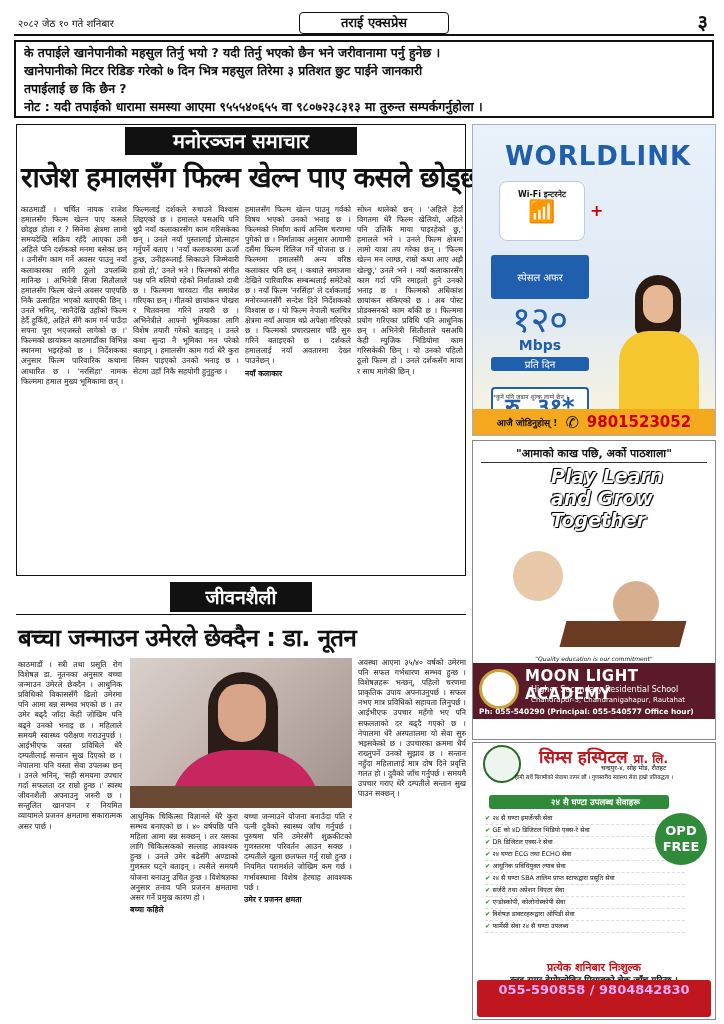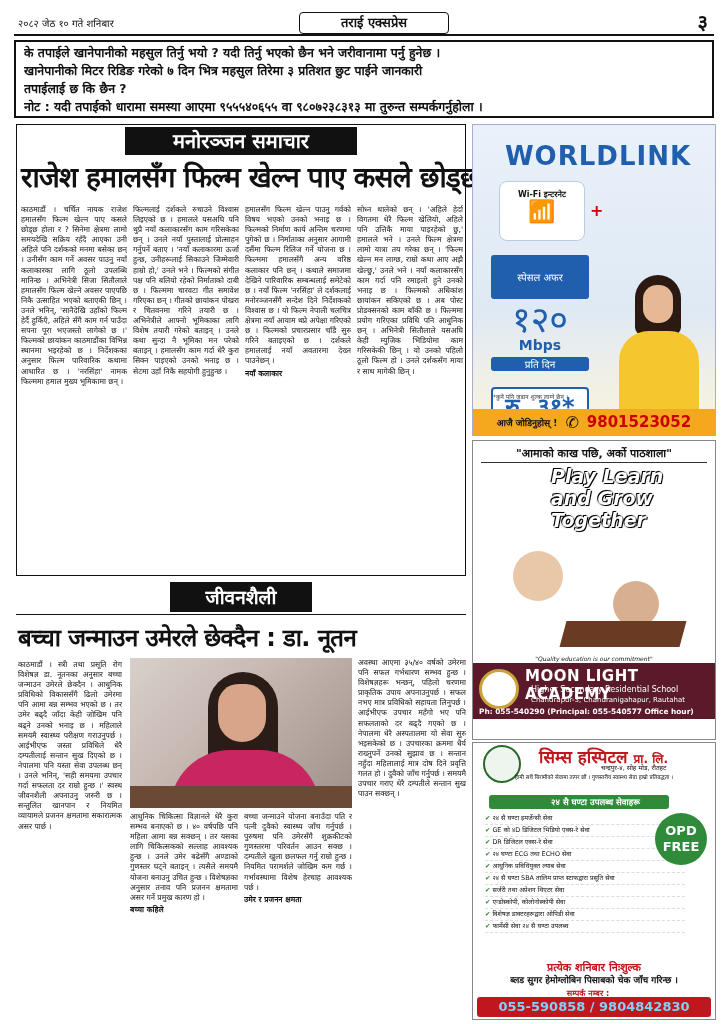--- a/index.html
+++ b/index.html
@@ -92,21 +92,21 @@
   .hosp .ad2 { position: absolute; left: 128px; top: 20px; font-size: 6.5px; }
   .hosp .tag { position: absolute; left: 14px; right: 14px; top: 30px; font-size: 5.5px; text-align: center; }
   .hosp .svc { position: absolute; left: 16px; top: 52px; right: 46px; height: 14px; background: #2f8a3a; color: #fff; font-size: 8.5px; font-weight: bold; text-align: center; line-height: 14px; border-radius: 3px; padding-left: 33px; }
   .hosp ul { position: absolute; left: 12px; top: 70px; width: 200px; list-style: none; }
   .hosp li { font-size: 6.4px; line-height: 11px; border-bottom: 1px dashed #ddd; white-space: nowrap; overflow: hidden; }
   .hosp li::before { content: "✔ "; color: #2f8a3a; }
   .hosp .opd { position: absolute; right: 8px; top: 70px; width: 52px; height: 52px; background: #2f8a3a; color: #fff; border-radius: 50%; text-align: center; font-weight: bold; font-size: 13px; line-height: 16px; padding-top: 10px; }
   .hosp .sat { position: absolute; left: 0; right: 0; top: 216px; text-align: center; font-size: 11px; font-weight: bold; color: #c0161e; }
   .hosp .sat2 { position: absolute; left: 0; right: 0; top: 230px; text-align: center; font-size: 9px; font-weight: bold; }
   .hosp .cnt { position: absolute; left: 0; right: 12px; top: 244px; text-align: center; font-size: 8px; font-weight: bold; color: #c0161e; }
-  .hosp .nums { position: absolute; left: 4px; right: 4px; bottom: 2px; height: 20px; background: #c0161e; color: #7dd3fc; text-align: center; font-size: 13px; font-weight: bold; line-height: 20px; border-radius: 3px; }
+  .hosp .nums { position: absolute; left: 4px; right: 4px; bottom: 2px; height: 37px; background: #c0161e; color: #f0abfc; text-align: center; font-size: 13px; font-weight: bold; line-height: 20px; border-radius: 3px; }
 </style>
 </head>
 <body>
 
 <div class="mast">
   <span class="date">२०८२ जेठ १० गते शनिबार</span>
   <span class="paper">तराई एक्सप्रेस</span>
   <span class="pno">३</span>
 </div>
 

